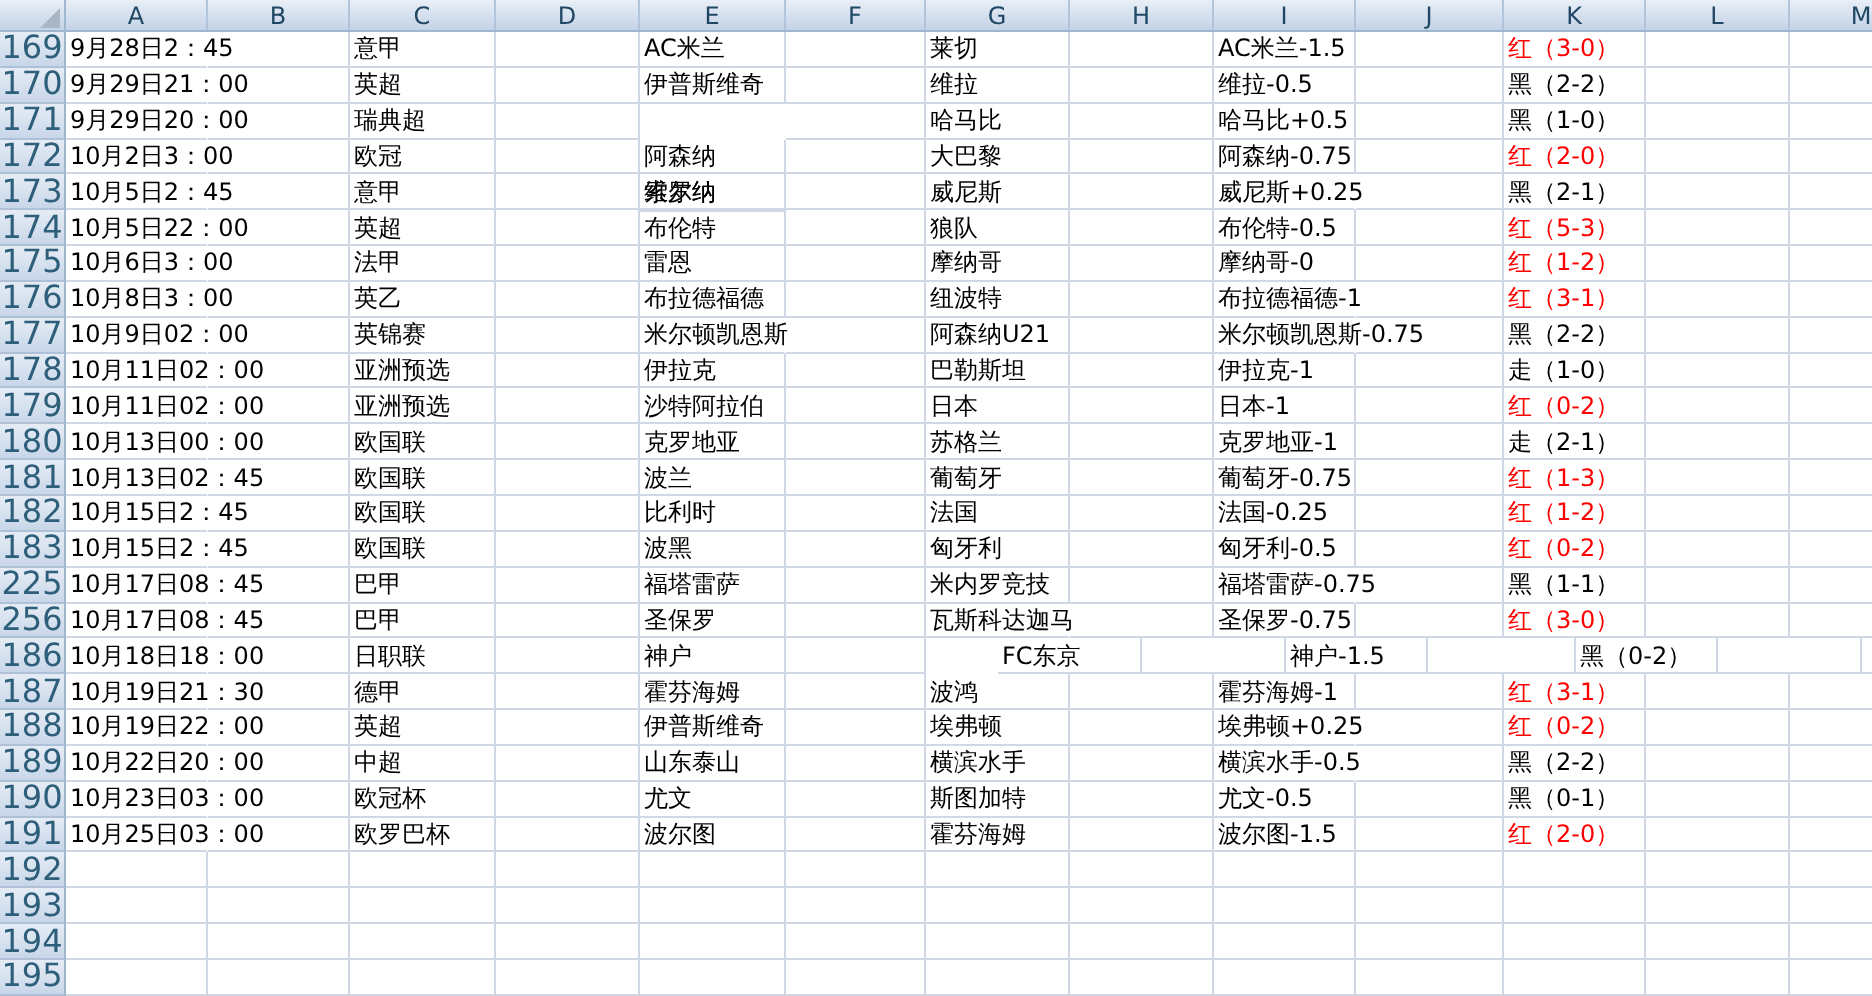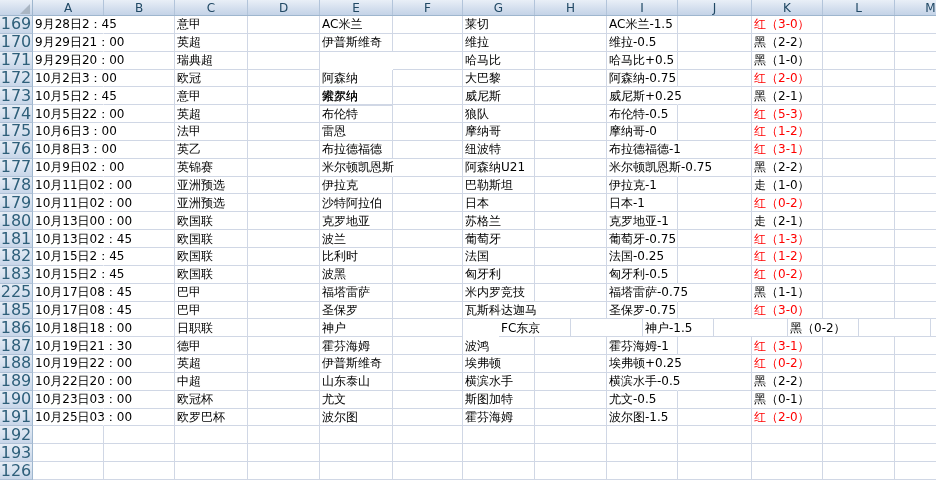--- a/index.html
+++ b/index.html
@@ -515,21 +515,21 @@
           <span class="txt">福塔雷萨-0.75</span>
         </div>
         <div class="cell" style="width: 74px;"></div>
         <div class="cell" style="width: 71px;">
           <span class="txt blk">黑（1-1）</span>
         </div>
         <div class="cell" style="width: 72px;"></div>
         <div class="cell" style="width: 72px;"></div>
       </div>
       <div class="row">
-        <div class="rnum">185</div>
+        <div class="rnum">256</div>
         <div class="cell ovf" style="width: 71px;">
           <span class="txt">10月17日08：45</span>
         </div>
         <div class="cell" style="width: 71px;"></div>
         <div class="cell" style="width: 73px;">
           <span class="txt">巴甲</span>
         </div>
         <div class="cell" style="width: 72px;"></div>
         <div class="cell" style="width: 73px;">
           <span class="txt">圣保罗</span>
@@ -743,21 +743,37 @@
         <div class="cell" style="width: 70px;"></div>
         <div class="cell" style="width: 72px;"></div>
         <div class="cell" style="width: 72px;"></div>
         <div class="cell" style="width: 71px;"></div>
         <div class="cell" style="width: 74px;"></div>
         <div class="cell" style="width: 71px;"></div>
         <div class="cell" style="width: 72px;"></div>
         <div class="cell" style="width: 72px;"></div>
       </div>
       <div class="row">
-        <div class="rnum">126</div>
+        <div class="rnum">194</div>
+        <div class="cell" style="width: 71px;"></div>
+        <div class="cell" style="width: 71px;"></div>
+        <div class="cell" style="width: 73px;"></div>
+        <div class="cell" style="width: 72px;"></div>
+        <div class="cell" style="width: 73px;"></div>
+        <div class="cell" style="width: 70px;"></div>
+        <div class="cell" style="width: 72px;"></div>
+        <div class="cell" style="width: 72px;"></div>
+        <div class="cell" style="width: 71px;"></div>
+        <div class="cell" style="width: 74px;"></div>
+        <div class="cell" style="width: 71px;"></div>
+        <div class="cell" style="width: 72px;"></div>
+        <div class="cell" style="width: 72px;"></div>
+      </div>
+      <div class="row">
+        <div class="rnum">195</div>
         <div class="cell" style="width: 71px;"></div>
         <div class="cell" style="width: 71px;"></div>
         <div class="cell" style="width: 73px;"></div>
         <div class="cell" style="width: 72px;"></div>
         <div class="cell" style="width: 73px;"></div>
         <div class="cell" style="width: 70px;"></div>
         <div class="cell" style="width: 72px;"></div>
         <div class="cell" style="width: 72px;"></div>
         <div class="cell" style="width: 71px;"></div>
         <div class="cell" style="width: 74px;"></div>

